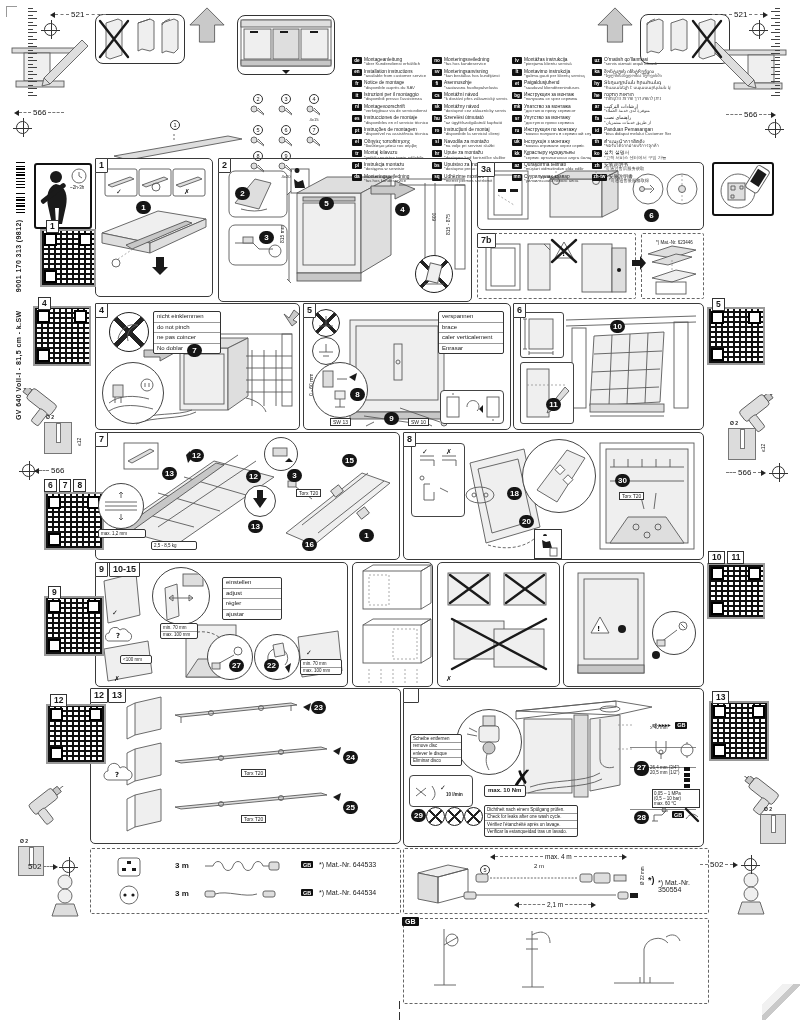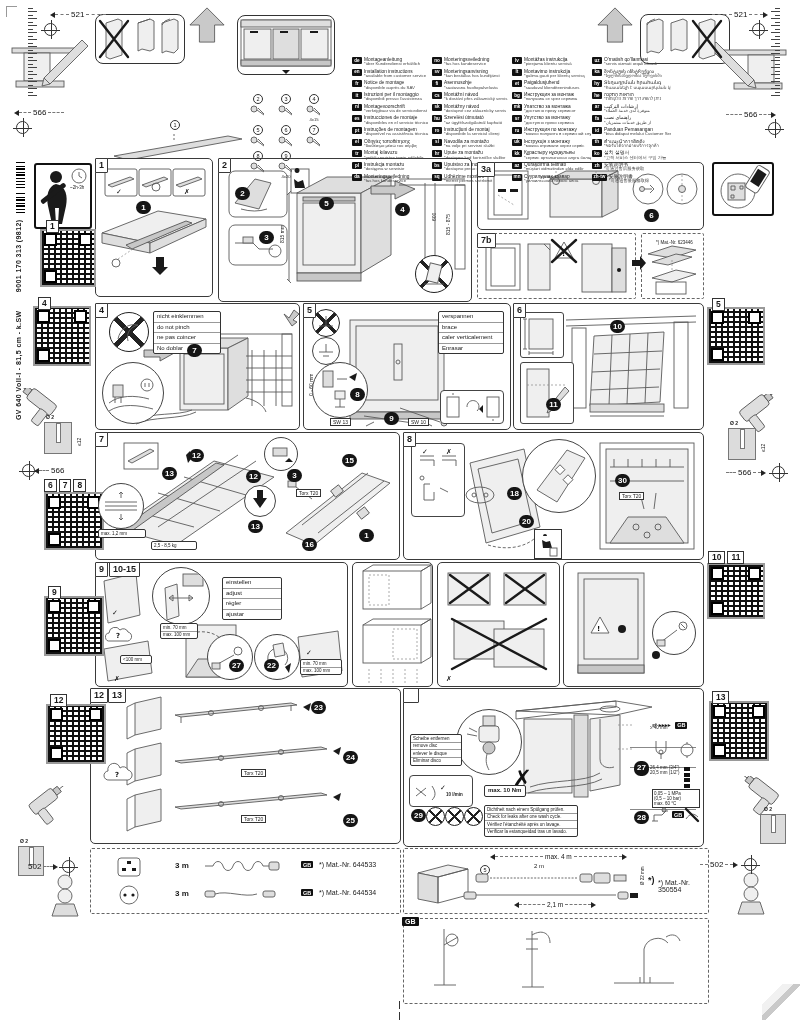--- a/index.html
+++ b/index.html
@@ -1240,21 +1240,21 @@
       <polygon class="sb" points="242,62 250,58 248,66"></polygon>
       <polygon class="sf" points="44,106 70,100 70,132 44,138"></polygon>
         <path class="s" d="M44 106l-8 4v32l8-4"></path>
       <polygon class="sg" points="84,118 230,104 236,106 90,120"></polygon>
         <circle class="s" cx="130" cy="115" r="2.5"></circle>
         <circle class="s" cx="190" cy="109" r="2.5"></circle>
       <polygon class="sb" points="242,108 250,104 248,112"></polygon>
     </svg>
     <span class="badge" style="left:220px;top:12px">23</span>
     <span class="badge" style="left:252px;top:62px">24</span>
-    <span class="badge" style="left:252px;top:125px">25</span>
+    <span class="badge" style="left:252px;top:112px">25</span>
     <span class="tiny abs" style="left:150px;top:80px;border:.8px solid #333;padding:0 2px;background:#fff;z-index:5">Torx T20</span>
     <span class="tiny abs" style="left:150px;top:126px;border:.8px solid #333;padding:0 2px;background:#fff;z-index:5">Torx T20</span>
   </div>
 
   <div class="panel" style="left:403px;top:688px;width:299px;height:157px">
     <span class="tab" style="left:-1px;top:-1px;width:8px;height:9px"></span>
     <div class="lblbox ttiny" style="left:6px;top:45px;width:50px">
       <div>Scheibe entfernen</div>
         <div>remove disc</div>
       <div>enlever le disque</div>

